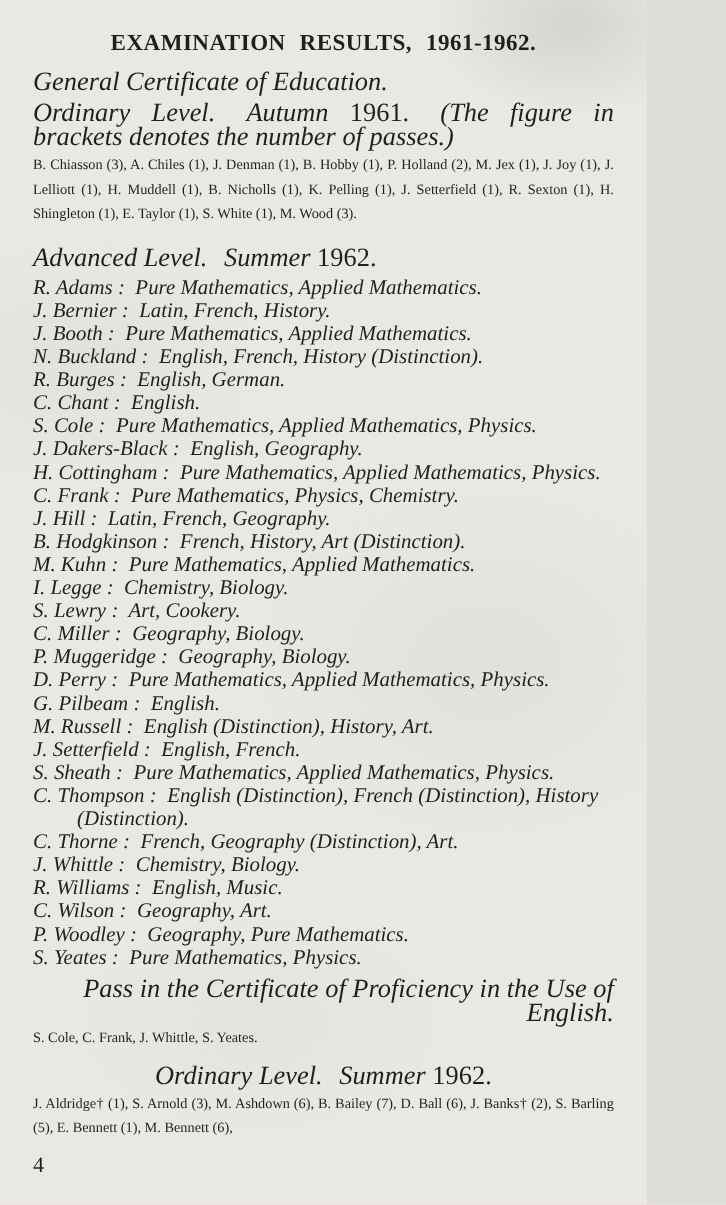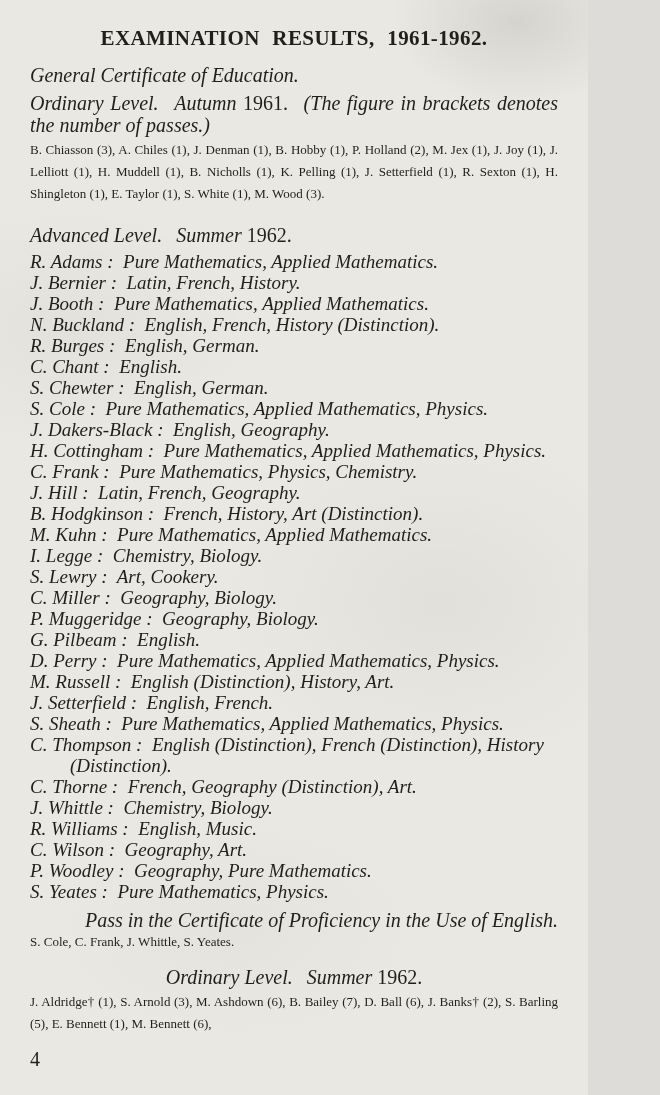--- a/index.html
+++ b/index.html
@@ -28,21 +28,21 @@
     line-height: 24px;
     font-weight: bold;
     text-align: center;
     letter-spacing: 0.4px;
     word-spacing: 7px;
   }
   p { margin: 0; }
   .it { font-style: italic; }
   .rm { font-style: normal; margin-top: 16px; }
   .heading {
-    font-size: 20px;
+    font-size: 24px;
     line-height: 24px;
   }
   .heading .season { margin-left: 9px; }
   .heading .note { margin-left: 9px; }
   .gce-heading { margin-bottom: 5px; }
   .ord-autumn-heading {
     margin-bottom: 3px;
     line-height: 22px;
     text-align: justify;
   }
@@ -108,21 +108,20 @@
       <li>J. Bernier :  Latin, French, History.</li>
 
       <li>J. Booth :  Pure Mathematics, Applied Mathematics.</li>
 
       <li>N. Buckland :  English, French, History (Distinction).</li>
 
       <li>R. Burges :  English, German.</li>
 
       <li>C. Chant :  English.</li>
 
-      <li>S. Chewter :  English, German.</li>
 
       <li>S. Cole :  Pure Mathematics, Applied Mathematics, Physics.</li>
 
       <li>J. Dakers-Black :  English, Geography.</li>
 
       <li>H. Cottingham :  Pure Mathematics, Applied Mathematics, Physics.</li>
 
       <li>C. Frank :  Pure Mathematics, Physics, Chemistry.</li>
 
       <li>J. Hill :  Latin, French, Geography.</li>
@@ -132,23 +131,23 @@
       <li>M. Kuhn :  Pure Mathematics, Applied Mathematics.</li>
 
       <li>I. Legge :  Chemistry, Biology.</li>
 
       <li>S. Lewry :  Art, Cookery.</li>
 
       <li>C. Miller :  Geography, Biology.</li>
 
       <li>P. Muggeridge :  Geography, Biology.</li>
 
+      <li>D. Perry :  Pure Mathematics, Applied Mathematics, Physics.</li>
+
       <li>G. Pilbeam :  English.</li>
-
-      <li>D. Perry :  Pure Mathematics, Applied Mathematics, Physics.</li>
 
       <li>M. Russell :  English (Distinction), History, Art.</li>
 
       <li>J. Setterfield :  English, French.</li>
 
       <li>S. Sheath :  Pure Mathematics, Applied Mathematics, Physics.</li>
 
       <li>C. Thompson :  English (Distinction), French (Distinction), History (Distinction).</li>
 
       <li>C. Thorne :  French, Geography (Distinction), Art.</li>

